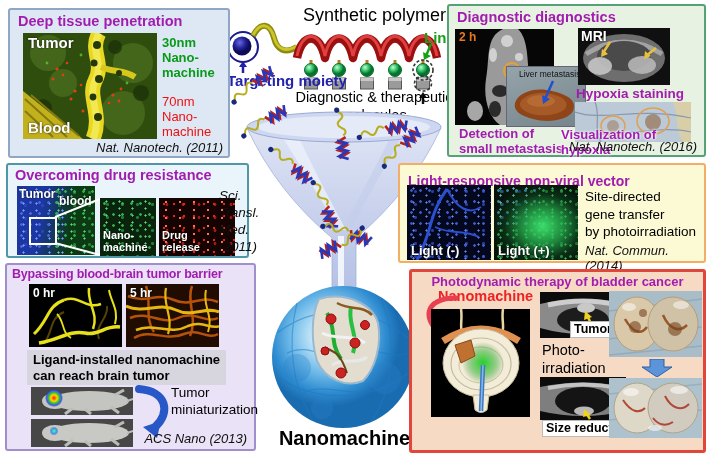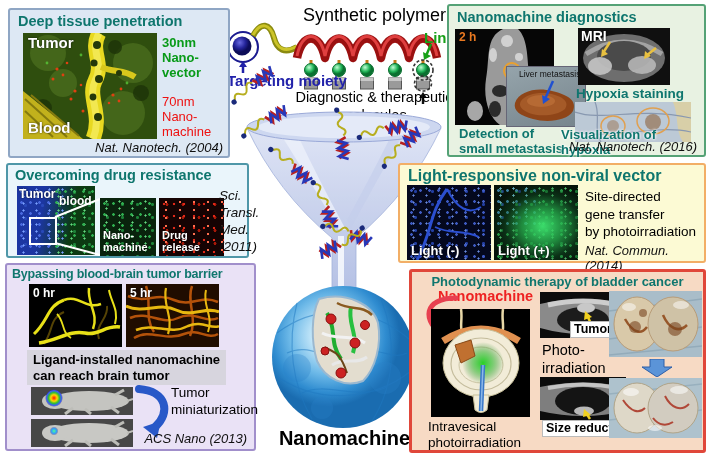--- a/index.html
+++ b/index.html
@@ -1,20 +1,20 @@
 <!DOCTYPE html>
 <html><head>
 <meta charset="utf-8">
 <style>
   html,body{margin:0;padding:0;background:#fff;}
   #canvas{position:relative;width:710px;height:455px;background:#fff;
     font-family:"Liberation Sans",sans-serif;overflow:hidden;}
   .abs{position:absolute;}
   .panel{position:absolute;border-radius:3px;box-sizing:border-box;}
-  .pt{position:absolute;font-weight:bold;color:#0f766e;}
+  .pt{position:absolute;font-weight:bold;color:#a21caf;}
   .pre{white-space:pre-line;line-height:1.15;}
   .cit{position:absolute;font-style:italic;color:#101010;font-size:13px;}
   .img{position:absolute;overflow:hidden;}
   .wlbl{position:absolute;color:#fff;font-weight:bold;text-shadow:0 0 2px rgba(0,0,0,.8);}
   .chip{position:absolute;background:#fff;color:#000;font-weight:bold;font-size:12.5px;
     padding:0 3px;line-height:1.2;border:1px solid #bbb;}
   .fill{position:absolute;left:0;top:0;right:0;bottom:0;}
   .sp-blue{background-image:radial-gradient(circle,#4a6ae0 1px,transparent 1.6px),
     radial-gradient(circle,#7aa0ff .8px,transparent 1.4px),
     radial-gradient(circle,#2848b8 1.2px,transparent 1.8px);
@@ -231,46 +231,46 @@
             <circle cx="24" cy="30" r="1.4"></circle>
             <circle cx="58" cy="22" r="1.4"></circle>
             <circle cx="104" cy="50" r="1.4"></circle>
           </g>
       </svg>
       <div class="wlbl" style="left:5px;top:1px;font-size:15px;">Tumor</div>
       <div class="wlbl" style="left:5px;bottom:3px;font-size:15px;">Blood</div>
     </div>
     <div class="abs pre" style="left:152px;top:26px;font-size:13px;font-weight:bold;color:#089a18;">30nm
 Nano-
-vector</div>
+machine</div>
     <div class="abs pre" style="left:152px;top:85px;font-size:13px;font-weight:normal;color:#ee1111;">70nm
 Nano-
 machine</div>
-    <div class="cit" style="right:5px;bottom:1px;">Nat. Nanotech. (2004)</div>
+    <div class="cit" style="right:5px;bottom:1px;">Nat. Nanotech. (2011)</div>
   </div>
 
   <div class="panel" style="left:6px;top:163px;width:243px;height:95px;background:#eaf5fb;border:2px solid #4f97a8;z-index:2;">
     <div class="pt" style="left:7px;top:2px;font-size:14.5px;">Overcoming drug resistance</div>
     <div class="img" style="left:9px;top:21px;width:78px;height:69px;background:linear-gradient(100deg,#1c36a2 32%,#0c3a12 68%);">
       <div class="fill sp-blue" style="right:40%;"></div>
       <div class="fill sp-green" style="left:45%;"></div>
       <div class="wlbl" style="left:2px;top:1px;font-size:12px;">Tumor</div>
       <div class="wlbl" style="left:42px;top:8px;font-size:12px;">blood</div>
       <div class="abs" style="left:12px;top:31px;width:24px;height:24px;border:2px solid #fff;"></div>
     </div>
     <svg class="abs" width="243" height="95" viewBox="0 0 243 95" style="left:0;top:0;pointer-events:none;">
       <line x1="47" y1="52" x2="92" y2="34" stroke="#fff" stroke-width="2"></line>
       <line x1="47" y1="78" x2="92" y2="90" stroke="#fff" stroke-width="2"></line>
     </svg>
     <div class="img" style="left:92px;top:33px;width:56px;height:58px;background:#09230d;">
       <div class="fill sp-green"></div>
       <div class="wlbl pre" style="left:3px;bottom:2px;font-size:11px;">Nano-
 machine</div>
     </div>
-    <div class="img" style="left:151px;top:33px;width:65px;height:58px;background:#150303;">
+    <div class="img" style="left:151px;top:33px;width:76px;height:58px;background:#150303;">
       <div class="fill sp-red"></div>
       <div class="wlbl pre" style="left:3px;bottom:2px;font-size:11px;">Drug
 release</div>
     </div>
     <div class="cit pre" style="left:211px;top:23px;font-size:13.5px;line-height:1.25;">Sci.
 Transl.
 Med.
 (2011)</div>
   </div>
 
@@ -360,21 +360,21 @@
     <svg class="abs" width="42" height="56" viewBox="0 0 42 56" style="left:124px;top:118px;">
       <path d="M8,6 C36,8 40,30 24,44" stroke="#2858c8" stroke-width="8" fill="none" stroke-linecap="round"></path>
       <polygon points="30,38 26,55 12,44" fill="#2858c8"></polygon>
     </svg>
     <div class="abs pre" style="left:164px;top:120px;font-size:13.5px;color:#000;line-height:1.25;">Tumor
 miniaturization</div>
     <div class="cit" style="right:7px;bottom:3px;">ACS Nano (2013)</div>
   </div>
 
   <div class="panel" style="left:447px;top:4px;width:259px;height:153px;background:#e8f2e2;border:2px solid #55a276;z-index:2;">
-    <div class="pt" style="left:8px;top:3px;font-size:14.5px;">Nanomachine diagnostics</div>
+    <div class="pt" style="left:8px;top:3px;font-size:14.5px;">Diagnostic diagnostics</div>
     <div class="img" style="left:6px;top:23px;width:99px;height:96px;background:#060606;">
       <svg width="99" height="96" viewBox="0 0 99 96">
         <path d="M48,0 C30,8 35,30 31,50 C28,70 34,88 45,96 L72,96 C80,80 76,60 74,45 C72,28 73,10 63,0 Z" fill="#9a9a9a"></path>
         <g fill="#2b2b2b">
             <ellipse cx="45" cy="62" rx="8" ry="6"></ellipse>
             <ellipse cx="40" cy="80" rx="6" ry="8"></ellipse>
             <ellipse cx="62" cy="74" rx="5" ry="6"></ellipse>
           </g>
         <g fill="#d8d8d8" opacity=".9">
             <circle cx="52" cy="12" r="6"></circle>
@@ -427,21 +427,21 @@
         <circle cx="38" cy="24" r="6" fill="#9a6a40" opacity=".45"></circle>
         <ellipse cx="38" cy="24" rx="12" ry="10" fill="none" stroke="#e0a050" stroke-width="1.5"></ellipse>
         <ellipse cx="78" cy="19" rx="16" ry="13" fill="none" stroke="#e0a050" stroke-width="1.5"></ellipse>
       </svg>
     </div>
     <div class="pt" style="left:112px;top:121px;font-size:13px;text-shadow:0 0 3px #fff,0 0 3px #fff;">Visualization of hypoxia</div>
     <div class="cit" style="right:7px;bottom:1px;">Nat. Nanotech. (2016)</div>
   </div>
 
   <div class="panel" style="left:398px;top:163px;width:308px;height:100px;background:#fcfad4;border:2px solid #f2ae66;z-index:2;">
-    <div class="pt" style="left:8px;top:2px;font-size:16px;">Light-responsive non-viral vector</div>
+    <div class="pt" style="left:8px;top:8px;font-size:14px;">Light-responsive non-viral vector</div>
     <div class="img" style="left:7px;top:20px;width:84px;height:75px;background:#04081e;">
       <div class="fill sp-blue" style="opacity:.85;"></div>
       <svg class="fill" width="84" height="75" viewBox="0 0 84 75">
         <g stroke="#2b4fd0" fill="none">
           <path d="M10,75 C25,48 22,28 40,4" stroke-width="3"></path>
           <path d="M40,4 C50,24 62,30 74,22" stroke-width="2"></path>
           <path d="M28,42 C44,50 56,44 72,52" stroke-width="1.8"></path>
         </g>
       </svg>
       <div class="wlbl" style="left:4px;bottom:2px;font-size:13px;">Light (-)</div>
@@ -480,22 +480,20 @@
         <ellipse cx="50" cy="54" rx="38" ry="34" fill="#f2ecd8" stroke="#c8c09a"></ellipse>
         <ellipse cx="50" cy="55" rx="30" ry="26" fill="none" stroke="#c4bc9c" stroke-width="1.2"></ellipse>
         <ellipse cx="50" cy="56" rx="22" ry="18" fill="none" stroke="#ccc4a4" stroke-width="1"></ellipse>
         <path d="M42,86 L44,101 Q50,106 56,101 L58,86 Z" fill="#f2ecd8" stroke="#c8c09a"></path>
         <circle cx="52" cy="54" r="21" fill="url(#glow)"></circle>
         <path d="M24,36 L40,31 L44,47 L30,54 Z" fill="#c07030" stroke="#8a4a18"></path>
         <line x1="52" y1="56" x2="50" y2="102" stroke="#3a78c8" stroke-width="4.5"></line>
         <line x1="52" y1="56" x2="50" y2="102" stroke="#8cb8e8" stroke-width="1.5"></line>
       </svg>
     </div>
-    <div class="abs pre" style="left:16px;top:147px;font-size:13.5px;color:#000;line-height:1.2;">Intravesical
-photoirradiation</div>
     <div class="img" style="left:128px;top:20px;width:86px;height:46px;background:#0c0c0c;">
       <svg width="86" height="46" viewBox="0 0 86 46">
         <path d="M0,12 Q43,2 86,12 L86,36 Q43,48 0,36 Z" fill="#8a8a8a"></path>
         <path d="M8,13 Q43,5 78,13" stroke="#d8d8d8" stroke-width="5" fill="none" opacity=".85"></path>
         <ellipse cx="43" cy="28" rx="26" ry="13" fill="#1c1c1c"></ellipse>
         <ellipse cx="46" cy="16" rx="9" ry="5" fill="#c8c8c8"></ellipse>
         <line x1="52" y1="34" x2="47" y2="23" stroke="#f0d020" stroke-width="2.5"></line>
         <polygon points="45,19 44,28 52,25" fill="#f0d020"></polygon>
       </svg>
     </div>

